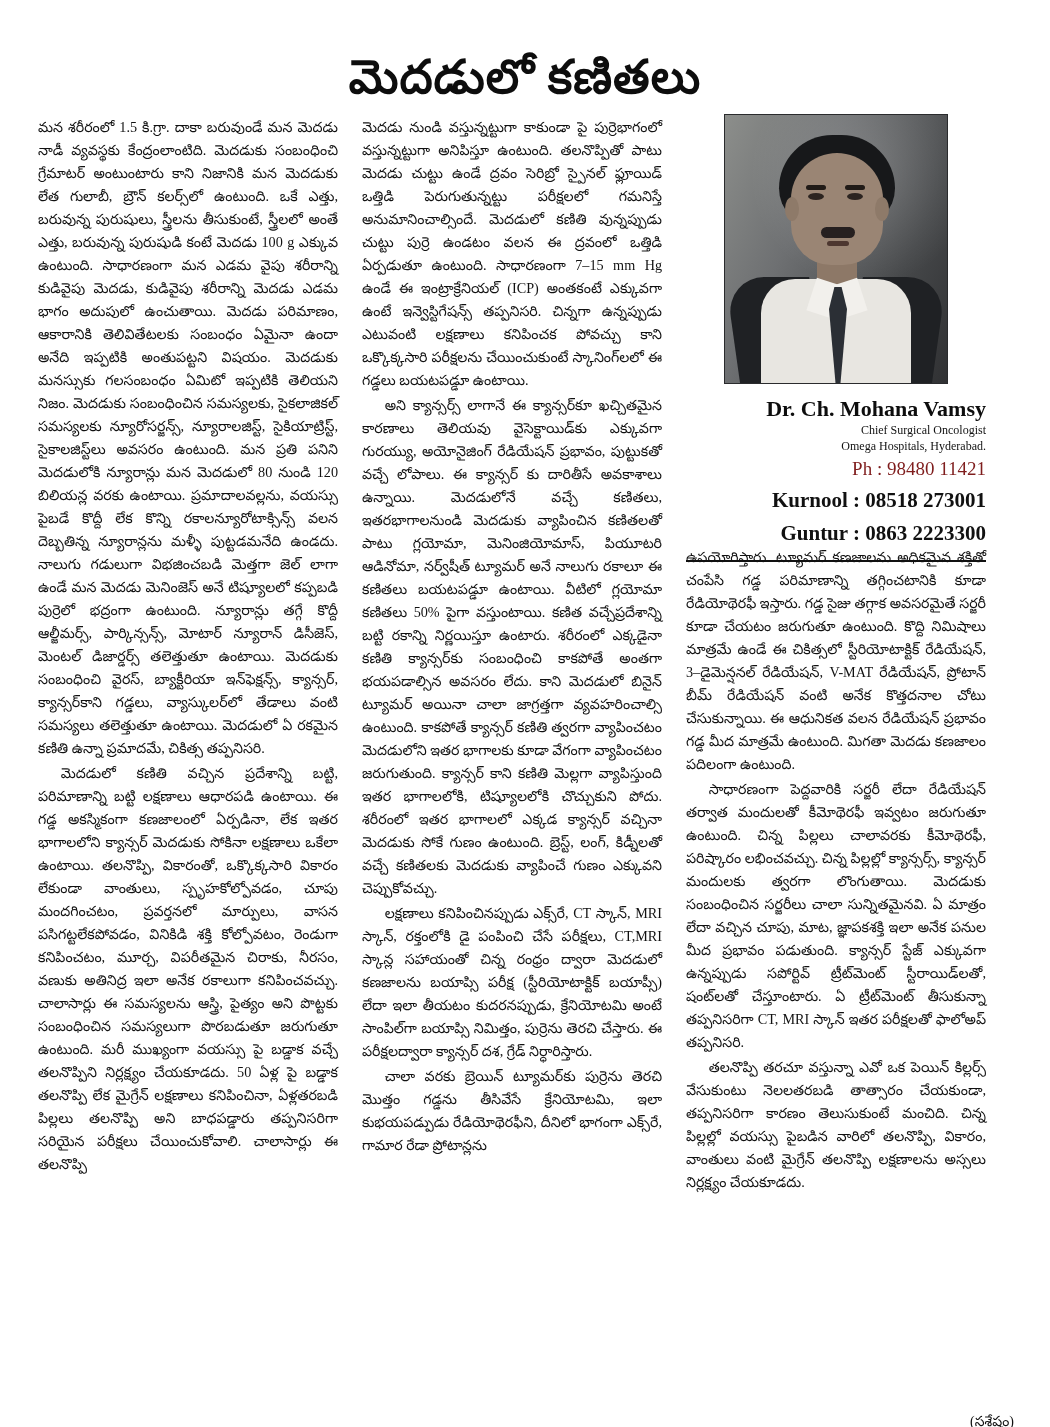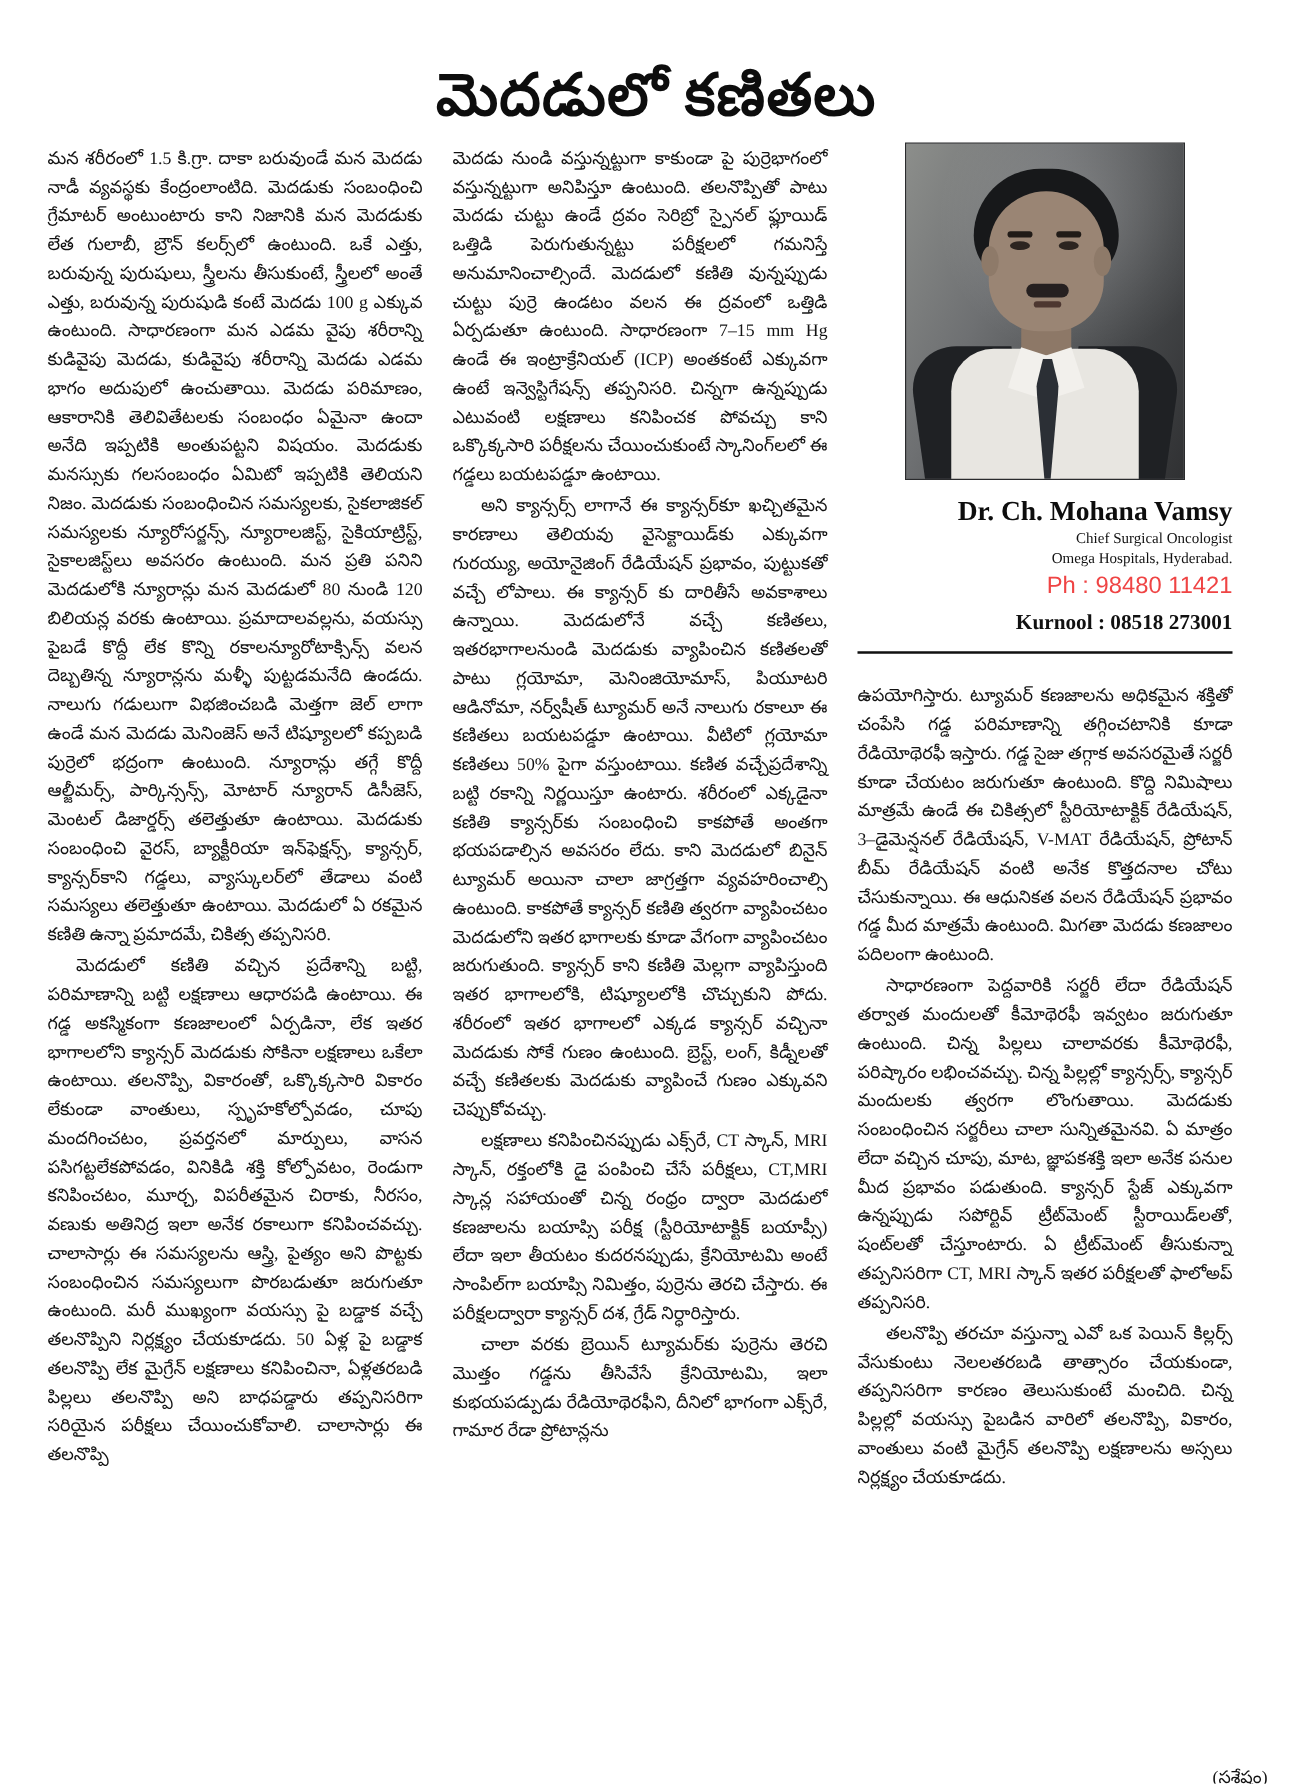--- a/index.html
+++ b/index.html
@@ -212,30 +212,30 @@
     margin-top: 12px;
     color: #0d0d0d;
   }
   .doc-line {
     font-family: "Liberation Serif", serif;
     font-size: 12px;
     line-height: 1.34;
     color: #111;
   }
   .doc-phone {
-    font-family: Liberation Sans, sans-serif;
+    font-family: Liberation Serif, serif;
     font-size: 19px;
     line-height: 1.34;
-    color: #ef4444;
+    color: #7f1d1d;
     margin-top: 2px;
   }
   .doc-sub {
     font-family: "Liberation Serif", serif;
     font-weight: bold;
-    font-size: 17px;
+    font-size: 21px;
     line-height: 1.4;
     color: #111;
     margin-top: 4px;
   }
   .rule {
     width: 300px;
     height: 2px;
     background: #111;
     margin: 12px auto 10px auto;
   }
@@ -288,20 +288,21 @@
         <div class="eye-l"></div>
         <div class="eye-r"></div>
         <div class="moustache"></div>
         <div class="mouth"></div>
       </div>
       <div class="doc-name">Dr. Ch. Mohana Vamsy</div>
       <div class="doc-line">Chief Surgical Oncologist</div>
       <div class="doc-line">Omega Hospitals, Hyderabad.</div>
       <div class="doc-phone">Ph : 98480 11421</div>
       <div class="doc-sub">Kurnool : 08518 273001</div>
+      <div class="doc-sub">Guntur : 0863 2223300</div>
       <div class="rule"></div>
     </div>
 
     <div class="col" id="col3">
       <p class="noindent">ఉపయోగిస్తారు. ట్యూమర్ కణజాలను అధికమైన శక్తితో చంపేసి గడ్డ పరిమాణాన్ని తగ్గించటానికి కూడా రేడియోథెరఫీ ఇస్తారు. గడ్డ సైజు తగ్గాక అవసరమైతే సర్జరీ కూడా చేయటం జరుగుతూ ఉంటుంది. కొద్ది నిమిషాలు మాత్రమే ఉండే ఈ చికిత్సలో స్టీరియోటాక్టిక్ రేడియేషన్, 3–డైమెన్షనల్ రేడియేషన్, V-MAT రేడియేషన్, ప్రోటాన్ బీమ్ రేడియేషన్ వంటి అనేక కొత్తదనాల చోటు చేసుకున్నాయి. ఈ ఆధునికత వలన రేడియేషన్ ప్రభావం గడ్డ మీద మాత్రమే ఉంటుంది. మిగతా మెదడు కణజాలం పదిలంగా ఉంటుంది.</p>
       <p>సాధారణంగా పెద్దవారికి సర్జరీ లేదా రేడియేషన్ తర్వాత మందులతో కీమోథెరఫీ ఇవ్వటం జరుగుతూ ఉంటుంది. చిన్న పిల్లలు చాలావరకు కీమోథెరఫీ, పరిష్కారం లభించవచ్చు. చిన్న పిల్లల్లో క్యాన్సర్స్, క్యాన్సర్ మందులకు త్వరగా లొంగుతాయి. మెదడుకు సంబంధించిన సర్జరీలు చాలా సున్నితమైనవి. ఏ మాత్రం లేదా వచ్చిన చూపు, మాట, జ్ఞాపకశక్తి ఇలా అనేక పనుల మీద ప్రభావం పడుతుంది. క్యాన్సర్ స్టేజ్ ఎక్కువగా ఉన్నప్పుడు సపోర్టివ్ ట్రీట్‌మెంట్ స్టీరాయిడ్‌లతో, షంట్‌లతో చేస్తూంటారు. ఏ ట్రీట్‌మెంట్ తీసుకున్నా తప్పనిసరిగా CT, MRI స్కాన్ ఇతర పరీక్షలతో ఫాలోఅప్ తప్పనిసరి.</p>
       <p>తలనొప్పి తరచూ వస్తున్నా ఎవో ఒక పెయిన్ కిల్లర్స్ వేసుకుంటు నెలలతరబడి తాత్సారం చేయకుండా, తప్పనిసరిగా కారణం తెలుసుకుంటే మంచిది. చిన్న పిల్లల్లో వయస్సు పైబడిన వారిలో తలనొప్పి, వికారం, వాంతులు వంటి మైగ్రేన్ తలనొప్పి లక్షణాలను అస్సలు నిర్లక్ష్యం చేయకూడదు.</p>
     </div>
 
   </div>

